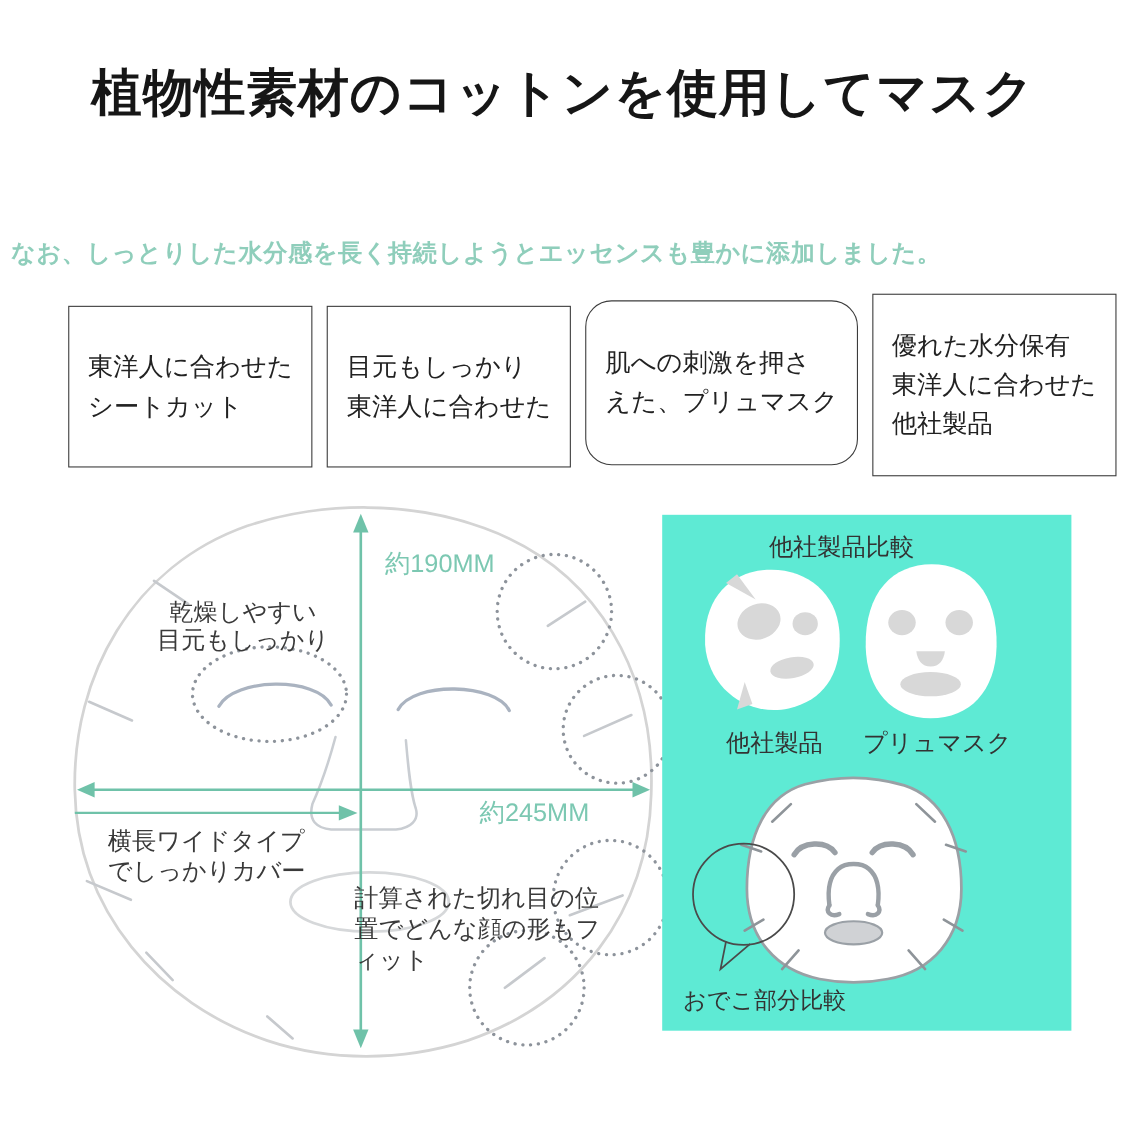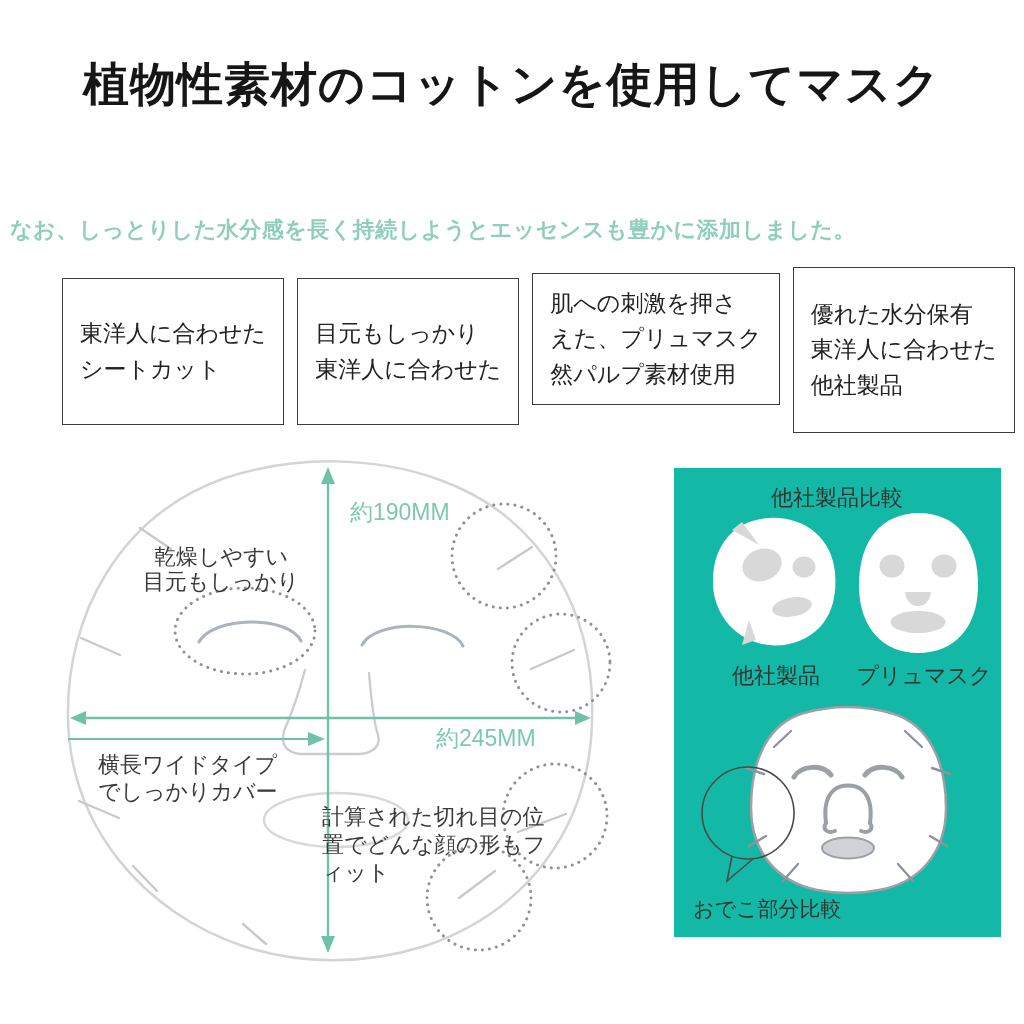--- a/index.html
+++ b/index.html
@@ -22,25 +22,25 @@
     align-items:flex-start;
   }
   .fbox{
     flex:1 1 0;background:#ffffff;border:1.5px solid #3c3c3c;box-sizing:border-box;
     display:flex;align-items:center;padding:0 17px;
     font-size:23px;line-height:1.55;color:#222222;
   }
   .fbox p{margin:0;}
   .fbox p span{display:block;white-space:nowrap;}
   .fbox.h1x{height:147px;}
-  .fbox.h2x{height:132px;margin-top:-5px;}
+  .fbox.h2x{height:150px;margin-top:-5px;border-radius:24px;}
   .fbox.h3x{height:166px;margin-top:-11px;}
   .diagram-svg{position:absolute;left:0;top:0;}
   .panel{
-    position:absolute;left:674px;top:468px;width:327px;height:469px;background:#14b8a6;
+    position:absolute;left:602px;top:468px;width:372px;height:469px;background:#5eead4;
   }
   .panel svg{position:absolute;left:0;top:0;}
   svg text{font-family:"Liberation Sans","DejaVu Sans",sans-serif;}
   .svg-note{font-size:22px;fill:#3a3a3a;}
   .svg-teal{font-size:23px;fill:#7cc8b2;}
   .panel-text{font-size:22px;fill:#333333;}
 </style>
 </head>
 <body>
 
@@ -62,21 +62,20 @@
     <div class="fbox h1x">
       <p>
         <span>目元もしっかり</span>
         <span>東洋人に合わせた</span>
       </p>
     </div>
     <div class="fbox h2x">
       <p>
         <span>肌への刺激を押さ</span>
         <span>えた、プリュマスク</span>
-        <span>然パルプ素材使用</span>
       </p>
     </div>
     <div class="fbox h3x">
       <p>
         <span>優れた水分保有</span>
         <span>東洋人に合わせた</span>
         <span>他社製品</span>
       </p>
     </div>
   </div>

